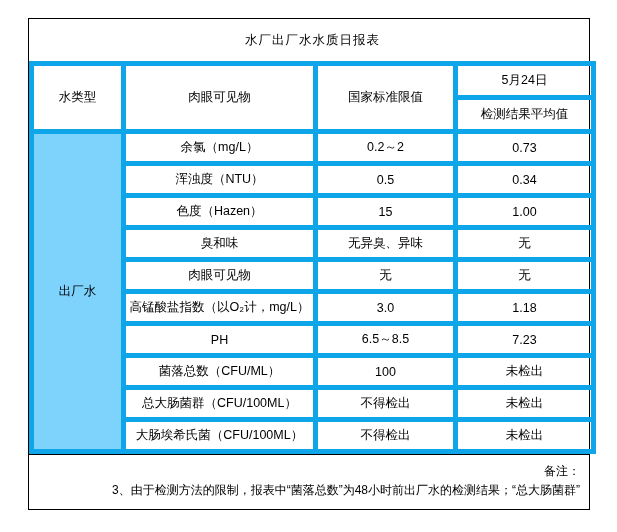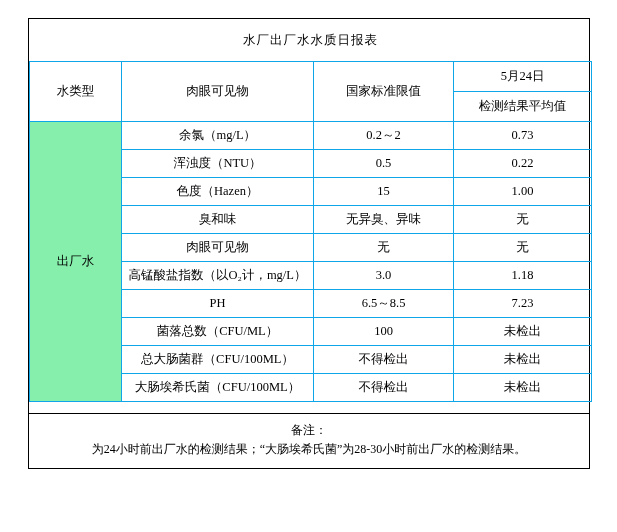--- a/index.html
+++ b/index.html
@@ -11,38 +11,37 @@
     height: 532px;
     background: #ffffff;
     font-family: "Liberation Sans", sans-serif;
     color: #000000;
   }
   .page {
     position: relative;
     width: 617px;
     height: 518px;
     box-sizing: border-box;
-    font-family: Liberation Serif, serif;
   }
   .report {
     position: absolute;
     left: 28px;
     top: 18px;
     width: 562px;
     border: 1px solid #000000;
     box-sizing: border-box;
     background: #ffffff;
   }
   table.main {
     border-collapse: collapse;
     width: 100%;
     table-layout: fixed;
   }
   table.main td, table.main th {
-    border: 1px solid #0ea5e9;
+    border: 5px solid #0ea5e9;
     text-align: center;
     vertical-align: middle;
     font-weight: normal;
     font-size: 12.5px;
     padding: 0;
   }
   .title-cell {
     height: 42px;
     font-size: 16.5px;
     font-weight: bold;
@@ -58,39 +57,38 @@
   .date-cell {
     height: 29px;
     font-size: 15px;
     font-weight: bold;
   }
   .avg-cell {
     height: 29px;
     font-size: 12.5px;
   }
   .watertype-cell {
-    background: #86efac;
+    background: #7dd3fc;
     font-size: 13.5px;
     width: 92px;
   }
   .item-cell {
     text-align: left;
     padding-left: 8px;
     font-size: 12.5px;
   }
   .row-height td {
     height: 27px;
   }
   .notes {
     border-top: 1px solid #000000;
     padding: 7px 9px 9px 9px;
     font-size: 12px;
     line-height: 1.58;
-    text-align: center;
-    margin-top: 11px;
+    text-align: right;
   }
   .notes div {
     white-space: nowrap;
   }
   .col-type { width: 92px; }
   .col-item { width: 192px; }
   .col-std  { width: 140px; }
   .col-res  { width: 138px; }
 </style>
 </head>
@@ -122,21 +120,21 @@
 
         <tr class="row-height">
           <td class="watertype-cell" rowspan="10">出厂水</td>
           <td class="item-cell">余氯（mg/L）</td>
           <td>0.2～2</td>
           <td>0.73</td>
         </tr>
         <tr class="row-height">
           <td class="item-cell">浑浊度（NTU）</td>
           <td>0.5</td>
-          <td>0.22</td>
+          <td>0.34</td>
         </tr>
         <tr class="row-height">
           <td class="item-cell">色度（Hazen）</td>
           <td>15</td>
           <td>1.00</td>
         </tr>
         <tr class="row-height">
           <td class="item-cell">臭和味</td>
           <td>无异臭、异味</td>
           <td>无</td>
@@ -169,17 +167,17 @@
         <tr class="row-height">
           <td class="item-cell">大肠埃希氏菌（CFU/100ML）</td>
           <td>不得检出</td>
           <td>未检出</td>
         </tr>
       </tbody>
     </table>
 
     <div class="notes">
       <div>备注：</div>
-      <div>为24小时前出厂水的检测结果；“大肠埃希氏菌”为28-30小时前出厂水的检测结果。</div>
+      <div>3、由于检测方法的限制，报表中“菌落总数”为48小时前出厂水的检测结果；“总大肠菌群”</div>
     </div>
 
   </div>
 </div>
 
 </body></html>

